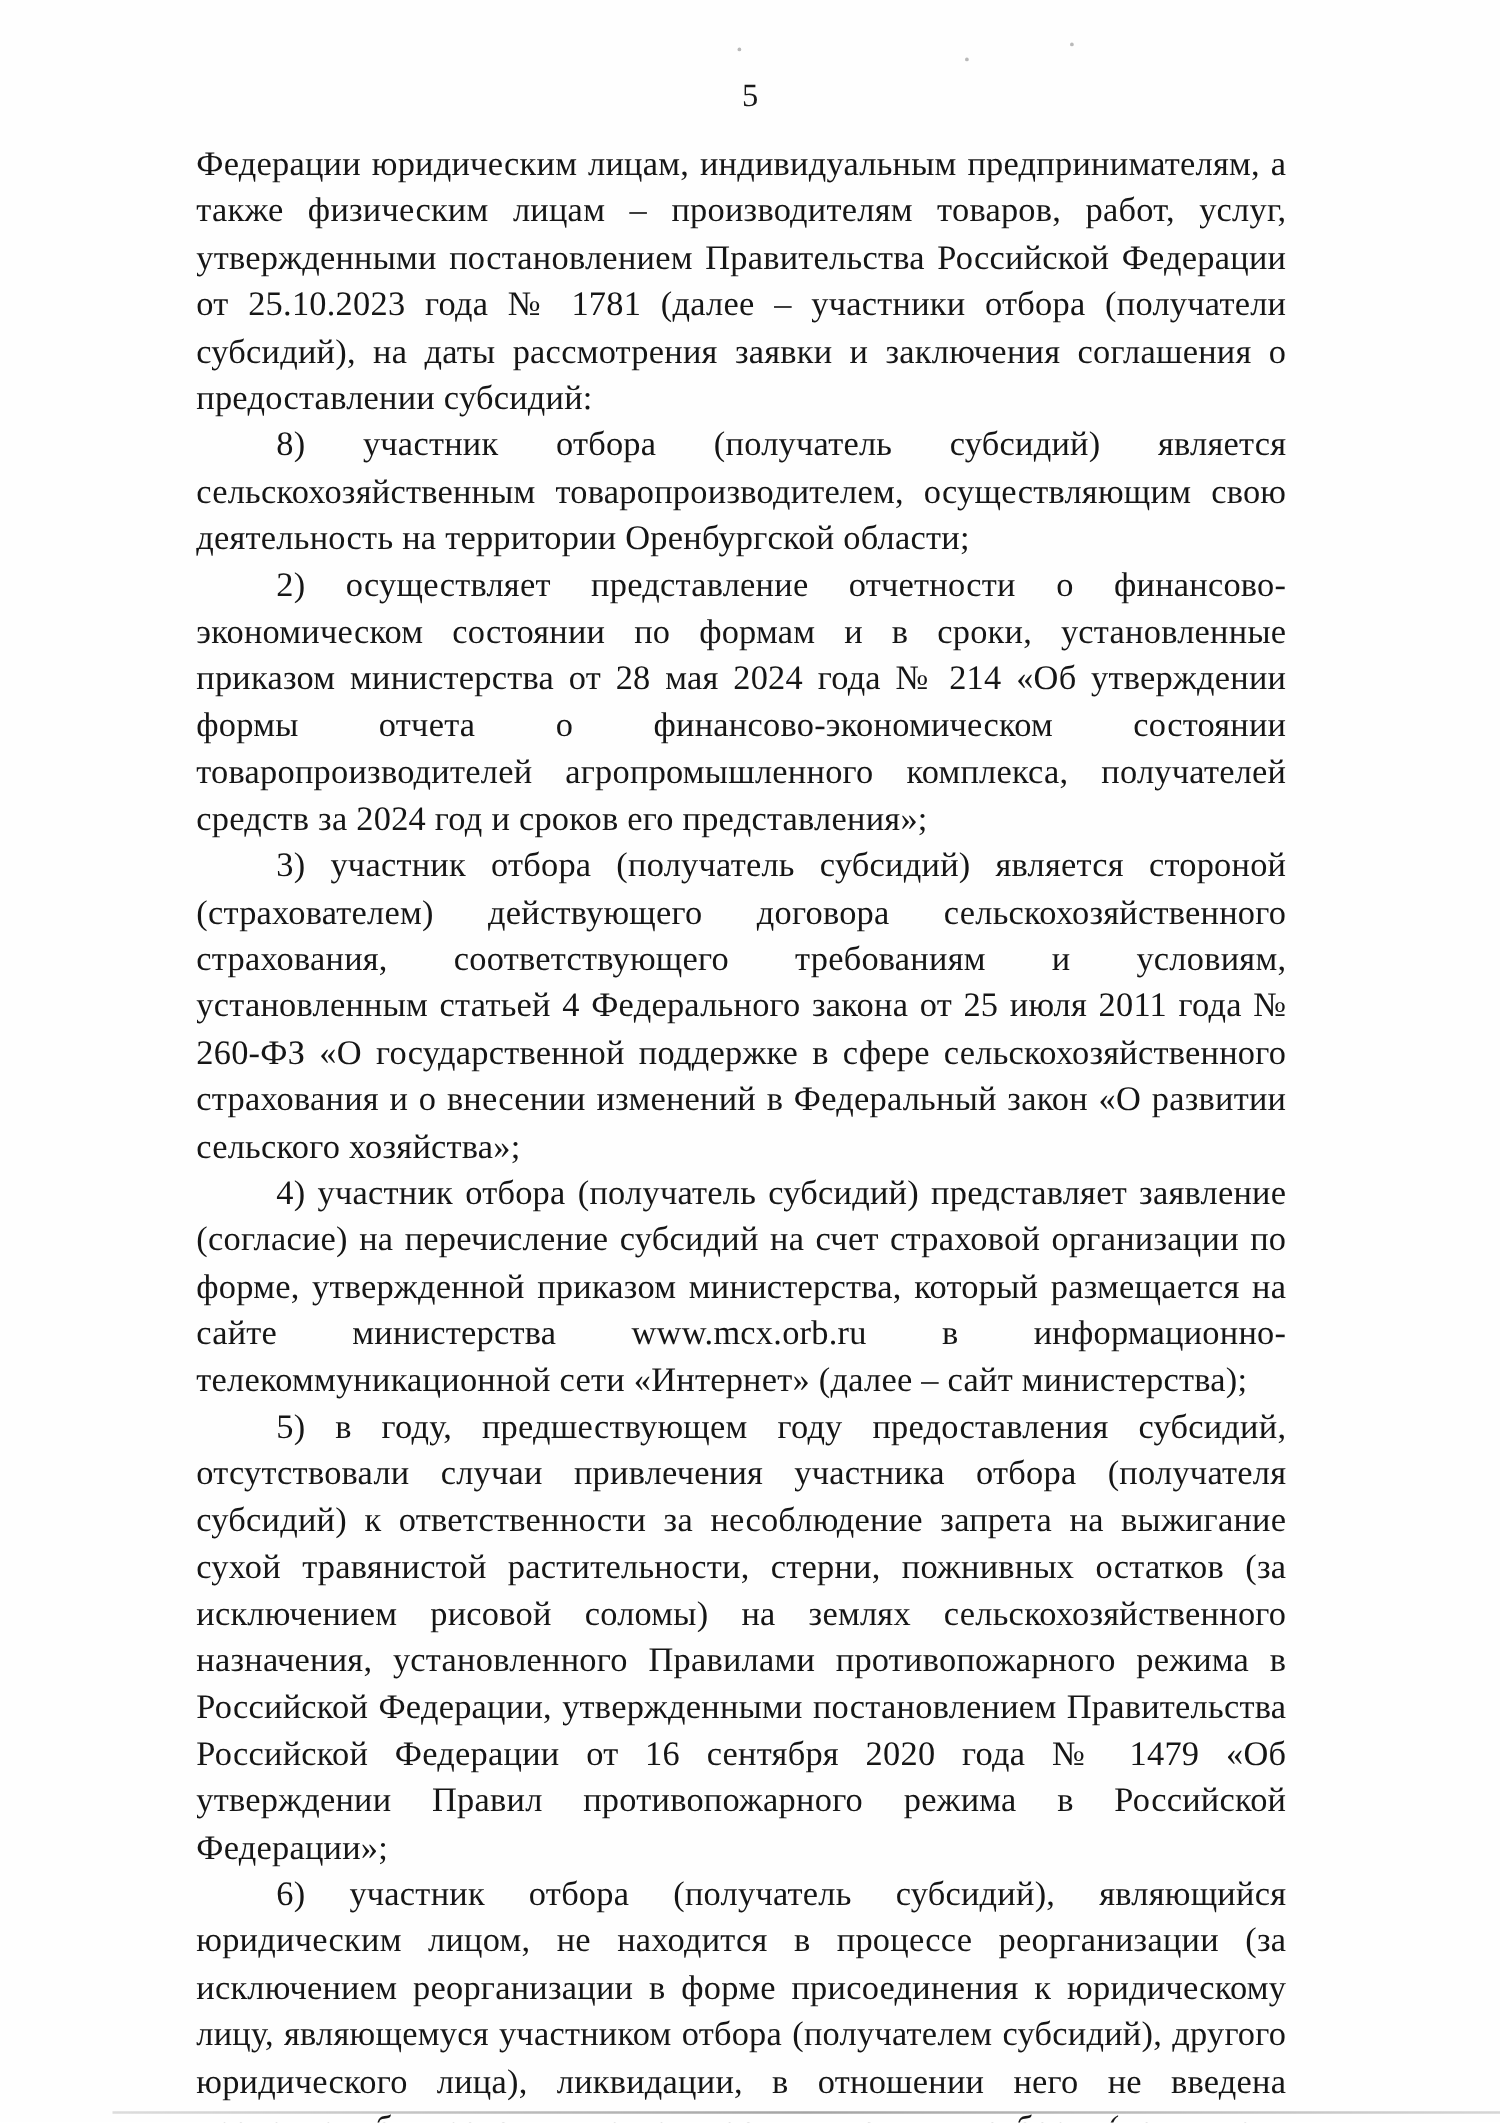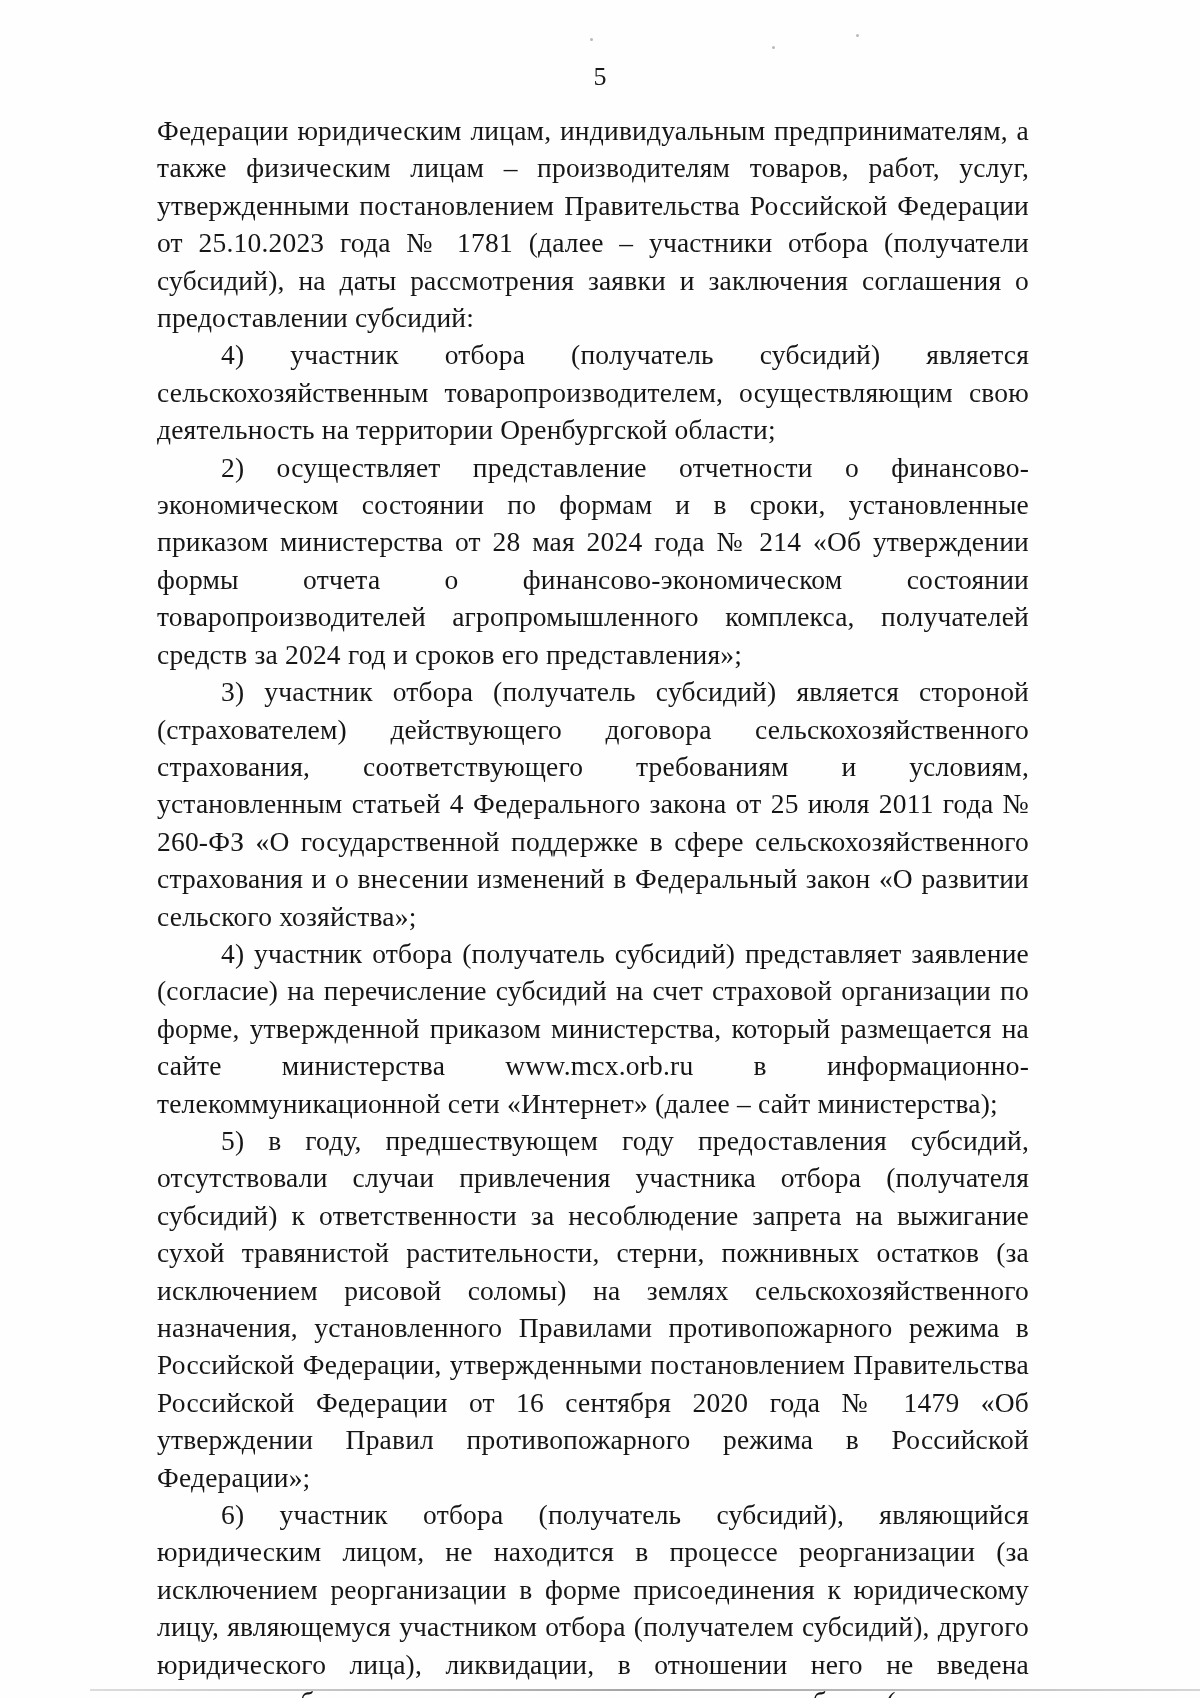--- a/index.html
+++ b/index.html
@@ -65,21 +65,21 @@
 </style>
 </head>
 <body>
 
 <div class="page">
 
   <div class="page-number">5</div>
 
   <div class="body-text">
     <p class="para no-indent">Федерации юридическим лицам, индивидуальным предпринимателям, а также физическим лицам – производителям товаров, работ, услуг, утвержденными постановлением Правительства Российской Федерации от 25.10.2023 года № 1781 (далее – участники отбора (получатели субсидий), на даты рассмотрения заявки и заключения соглашения о предоставлении субсидий:</p>
-    <p class="para">4) участник отбора (получатель субсидий) является сельскохозяйственным товаропроизводителем, осуществляющим свою деятельность на территории Оренбургской области;</p>
+    <p class="para">8) участник отбора (получатель субсидий) является сельскохозяйственным товаропроизводителем, осуществляющим свою деятельность на территории Оренбургской области;</p>
     <p class="para">2) осуществляет представление отчетности о финансово-экономическом состоянии по формам и в сроки, установленные приказом министерства от 28 мая 2024 года № 214 «Об утверждении формы отчета о финансово-экономическом состоянии товаропроизводителей агропромышленного комплекса, получателей средств за 2024 год и сроков его представления»;</p>
     <p class="para">3) участник отбора (получатель субсидий) является стороной (страхователем) действующего договора сельскохозяйственного страхования, соответствующего требованиям и условиям, установленным статьей 4 Федерального закона от 25 июля 2011 года № 260-ФЗ «О государственной поддержке в сфере сельскохозяйственного страхования и о внесении изменений в Федеральный закон «О развитии сельского хозяйства»;</p>
     <p class="para">4) участник отбора (получатель субсидий) представляет заявление (согласие) на перечисление субсидий на счет страховой организации по форме, утвержденной приказом министерства, который размещается на сайте министерства www.mcx.orb.ru в информационно-телекоммуникационной сети «Интернет» (далее – сайт министерства);</p>
     <p class="para">5) в году, предшествующем году предоставления субсидий, отсутствовали случаи привлечения участника отбора (получателя субсидий) к ответственности за несоблюдение запрета на выжигание сухой травянистой растительности, стерни, пожнивных остатков (за исключением рисовой соломы) на землях сельскохозяйственного назначения, установленного Правилами противопожарного режима в Российской Федерации, утвержденными постановлением Правительства Российской Федерации от 16 сентября 2020 года № 1479 «Об утверждении Правил противопожарного режима в Российской Федерации»;</p>
     <p class="para">6) участник отбора (получатель субсидий), являющийся юридическим лицом, не находится в процессе реорганизации (за исключением реорганизации в форме присоединения к юридическому лицу, являющемуся участником отбора (получателем субсидий), другого юридического лица), ликвидации, в отношении него не введена процедура банкротства, деятельность участника отбора (получателя субсидий) не приостановлена в порядке, предусмотренном законодательством Российской Федерации, а участник отбора (получатель субсидий), являющийся индивидуальным предпринимателем, не прекратил деятельность в качестве индивидуального предпринимателя;</p>
   </div>
 
   <span class="scan-speck" style="top:38px; left:590px;"></span>
   <span class="scan-speck" style="top:46px; left:772px;"></span>
   <span class="scan-speck" style="top:34px; left:856px;"></span>

